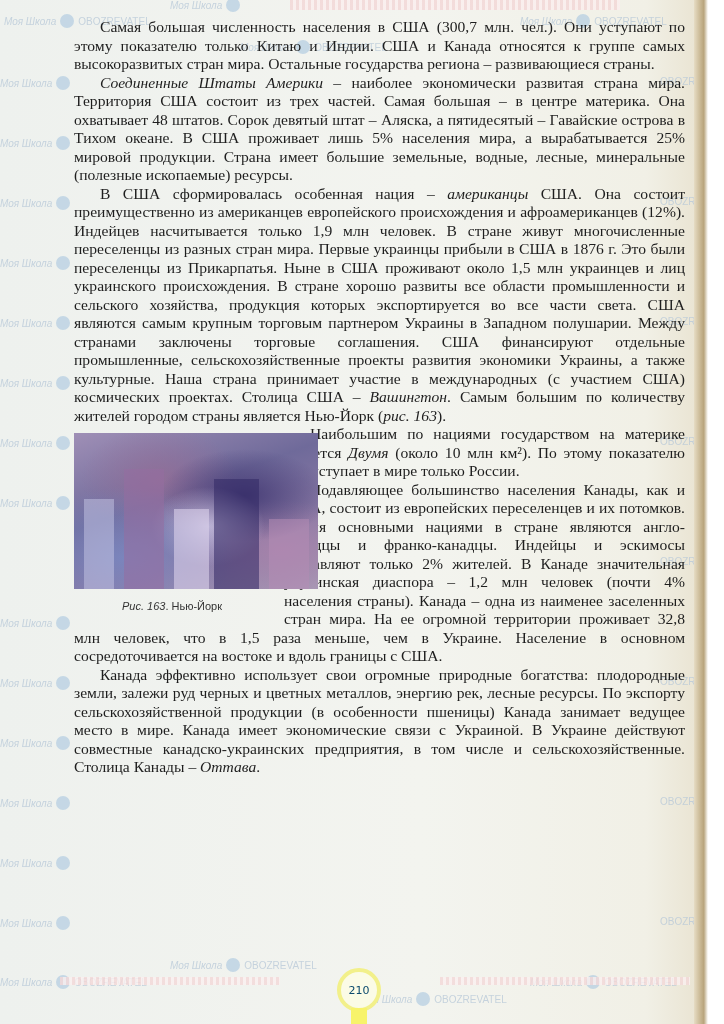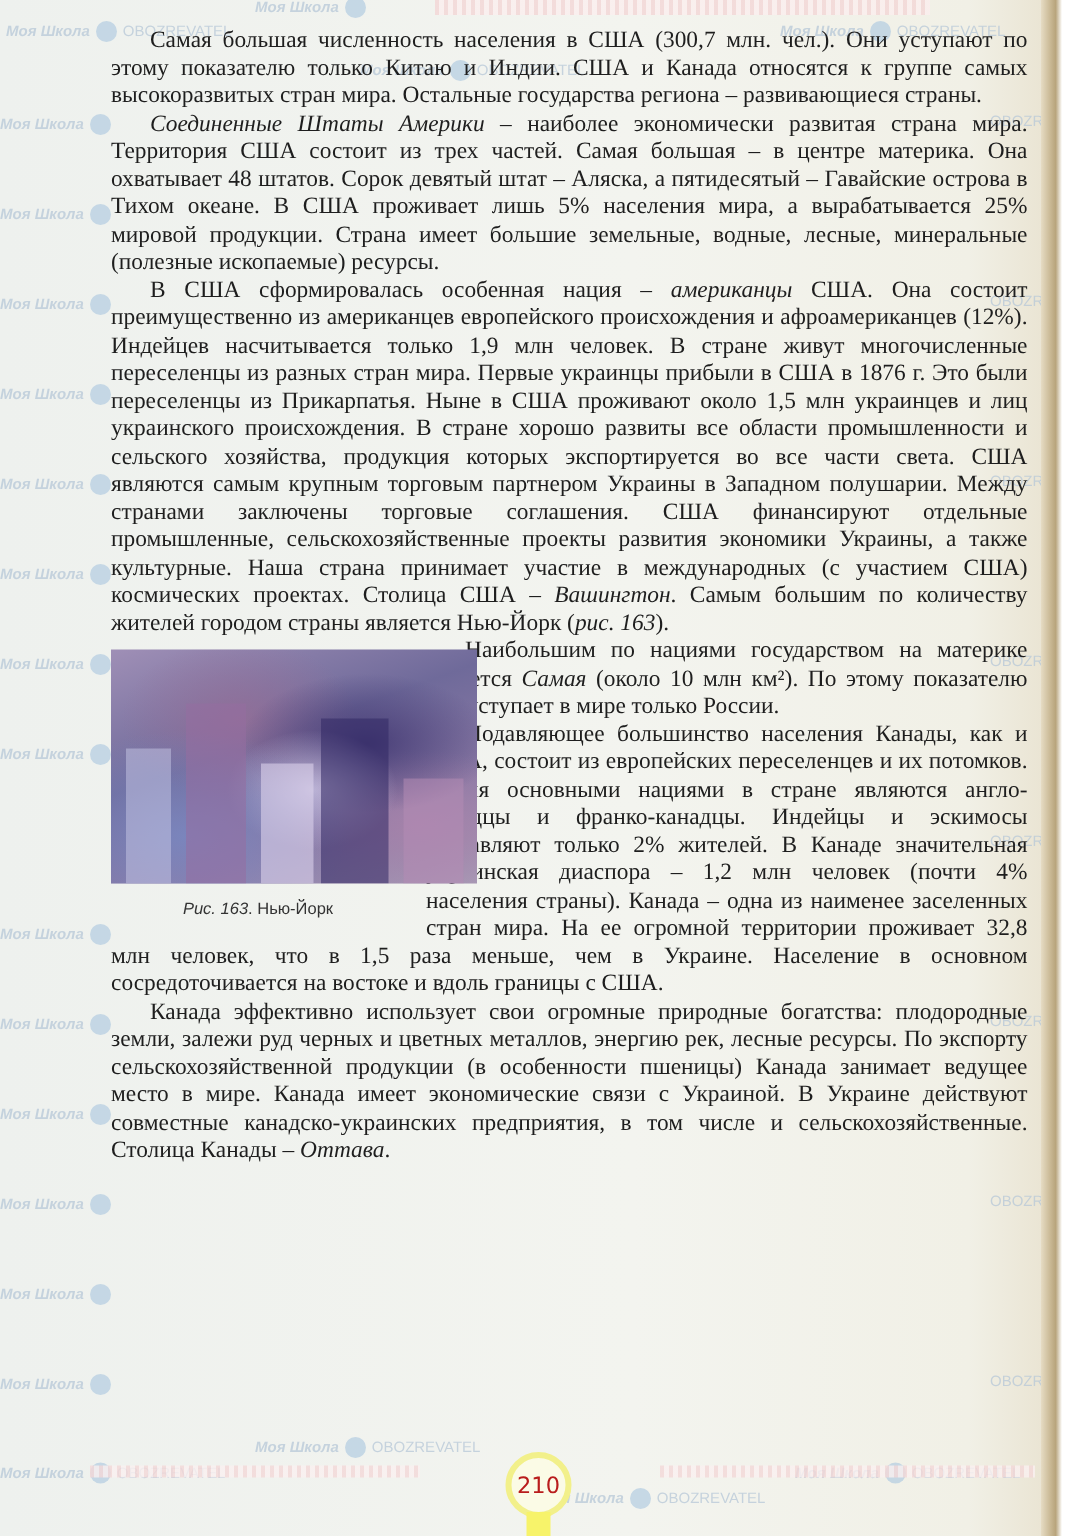--- a/index.html
+++ b/index.html
@@ -77,22 +77,22 @@
       width: 44px;
       height: 44px;
       border-radius: 50%;
       border: 4px solid #f2f08a;
       background: #fbfbe6;
       box-sizing: border-box;
       display: flex;
       align-items: center;
       justify-content: center;
       font-family: "DejaVu Sans", sans-serif;
-      font-size: 15px;
-      color: #b91c1c;
+      font-size: 11px;
+      color: #0c4a6e;
     }
     .page-number-stem {
       position: absolute;
       left: 351px;
       top: 1008px;
       width: 16px;
       height: 16px;
       background: #f7f36a;
     }
     .watermark {
@@ -100,21 +100,21 @@
       font-family: "Liberation Sans", sans-serif;
       font-size: 10px;
       color: #b7c8d8;
       opacity: 0.75;
       white-space: nowrap;
       display: flex;
       align-items: center;
       gap: 4px;
       pointer-events: none;
     }
-    .watermark .ms { font-style: italic; font-weight: bold; text-align: center; }
+    .watermark .ms { font-style: italic; font-weight: normal; text-align: center; }
     .watermark .logo {
       width: 14px; height: 14px; border-radius: 50%;
       background: #b7cfe2; display: inline-block;
     }
     .text {
       position: absolute;
       left: 74px;
       top: 18px;
       width: 611px;
       font-family: "Liberation Serif", serif;
@@ -296,21 +296,21 @@
     <div class="figure">
       <div class="photo" title="Нью-Йорк">
         <div class="bldg" style="left:10px;width:30px;height:90px;background:rgba(200,200,230,0.5)"></div>
         <div class="bldg" style="left:50px;width:40px;height:120px;background:rgba(150,110,160,0.55)"></div>
         <div class="bldg" style="left:100px;width:35px;height:80px;background:rgba(220,210,235,0.6)"></div>
         <div class="bldg" style="left:140px;width:45px;height:110px;background:rgba(50,40,100,0.55)"></div>
         <div class="bldg" style="left:195px;width:40px;height:70px;background:rgba(180,140,180,0.55)"></div>
       </div>
       <div class="caption"><i>Рис. 163</i><span>. Нью-Йорк</span></div>
     </div>
-    <p><span>Наибольшим по нациями государством на материке является </span><i>Самая</i><span> (около 10 млн км²). По этому показателю она уступает в мире только России.</span></p>
+    <p><span>Наибольшим по нациями государством на материке является </span><i>Двумя</i><span> (около 10 млн км²). По этому показателю она уступает в мире только России.</span></p>
     <p><span>Подавляющее большинство населения Канады, как и США, состоит из европейских переселенцев и их потомков. Двумя основными нациями в стране являются англо-канадцы и франко-канадцы. Индейцы и эскимосы составляют только 2% жителей. В Канаде значительная украинская диаспора – 1,2 млн человек (почти 4% населения страны). Канада – одна из наименее заселенных стран мира. На ее огромной территории проживает 32,8 млн человек, что в 1,5 раза меньше, чем в Украине. Население в основном сосредоточивается на востоке и вдоль границы с США.</span></p>
     <p><span>Канада эффективно использует свои огромные природные богатства: плодородные земли, залежи руд черных и цветных металлов, энергию рек, лесные ресурсы. По экспорту сельскохозяйственной продукции (в особенности пшеницы) Канада занимает ведущее место в мире. Канада имеет экономические связи с Украиной. В Украине действуют совместные канадско-украинских предприятия, в том числе и сельскохозяйственные. Столица Канады – </span><i>Оттава</i><span>.</span></p>
   </div>
 
   <div class="bottom-ornament">
     <div class="band-left"></div>
     <div class="band-right"></div>
   </div>
   <div class="page-number-badge">210</div>
   <div class="page-number-stem"></div>

